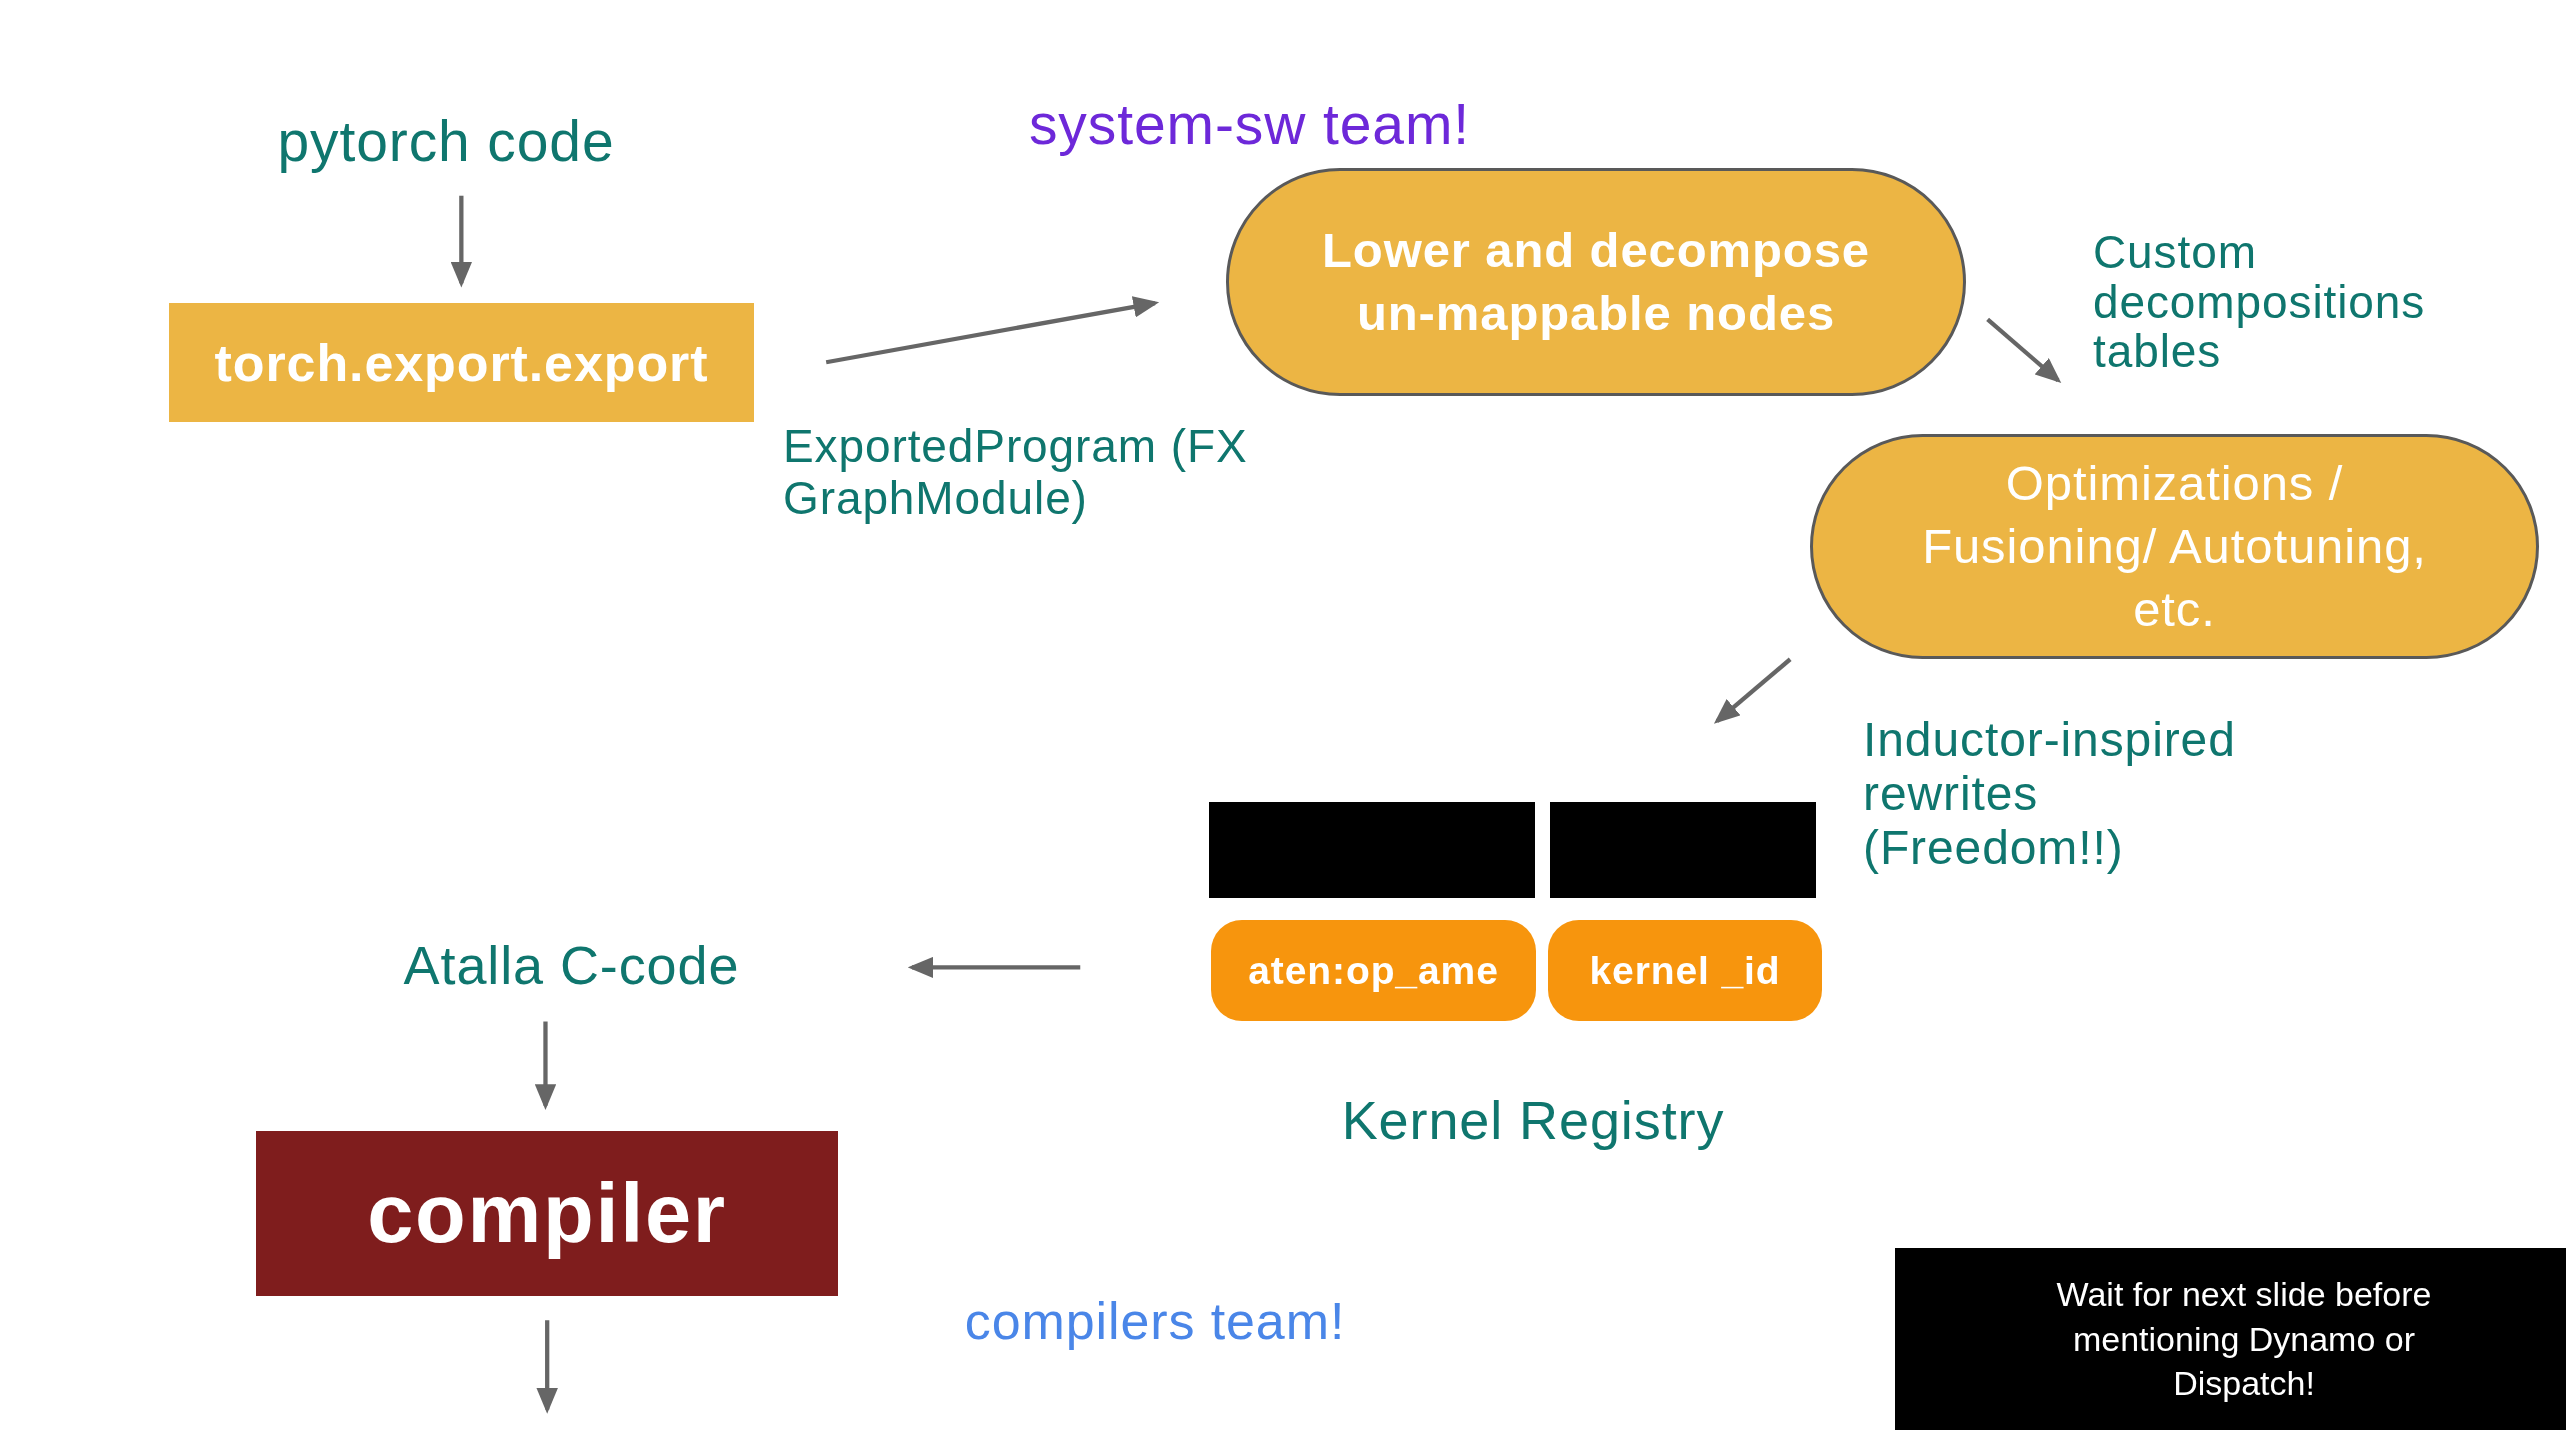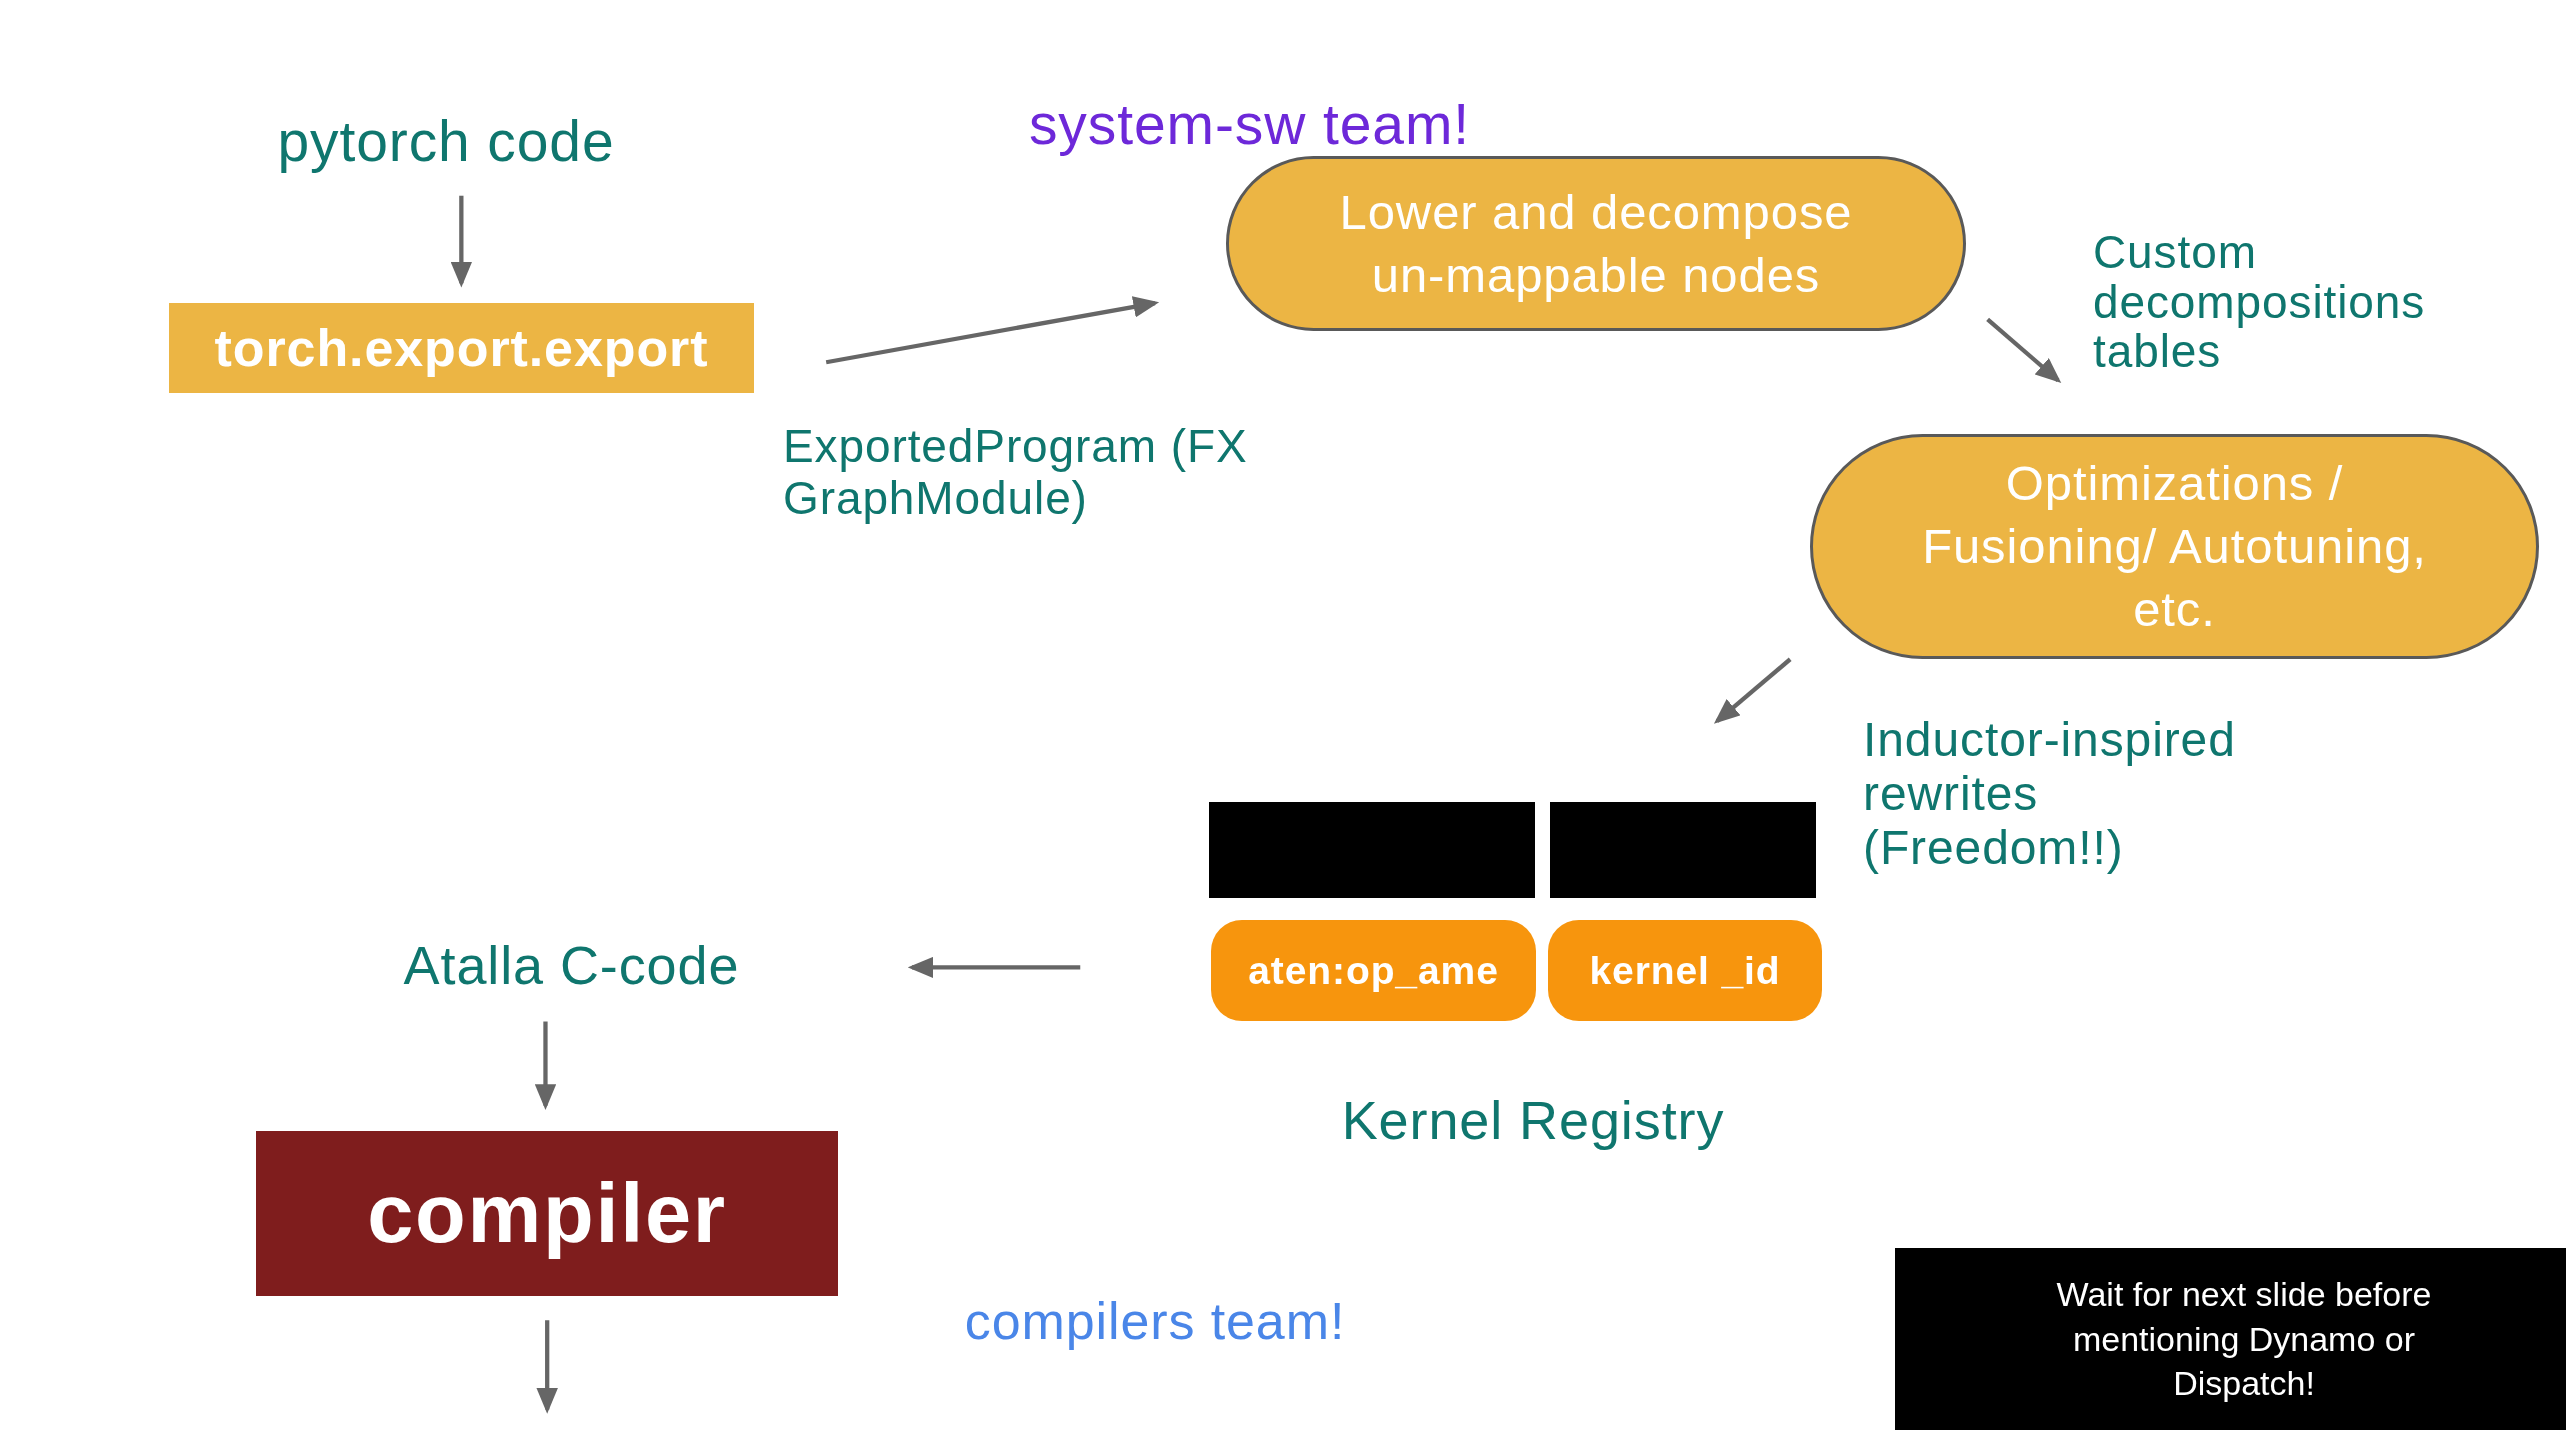--- a/index.html
+++ b/index.html
@@ -96,28 +96,28 @@
     <line x1="962" y1="422" x2="1345" y2="353" stroke="#666666" stroke-width="5" marker-end="url(#ah)"></line>
     <line x1="2315" y1="372" x2="2397" y2="443" stroke="#666666" stroke-width="5" marker-end="url(#ah)"></line>
     <line x1="2085" y1="768" x2="2000" y2="840" stroke="#666666" stroke-width="5" marker-end="url(#ah)"></line>
     <line x1="1258" y1="1127" x2="1062" y2="1127" stroke="#666666" stroke-width="5" marker-end="url(#ah)"></line>
     <line x1="635" y1="1190" x2="635" y2="1288" stroke="#666666" stroke-width="5" marker-end="url(#ah)"></line>
     <line x1="637" y1="1538" x2="637" y2="1642" stroke="#666666" stroke-width="5" marker-end="url(#ah)"></line>
   </svg>
 
   <div class="abs lbl center" style="left:197px; top:108px; width:498px; font-size:57px;">pytorch code</div>
 
-  <div class="abs node gold-box" style="left:169px; top:303px; width:585px; height:90px;">torch.export.export</div>
+  <div class="abs node gold-box" style="left:169px; top:303px; width:585px; height:119px;">torch.export.export</div>
 
   <div class="abs lbl center gold-text" style="left:936px; top:55px; width:627px; font-size:57px;">system-sw team!</div>
 
   <div class="abs lbl" style="left:783px; top:421px; width:687px; font-size:46px; line-height:1.12;">ExportedProgram (FX
 GraphModule)</div>
 
-  <div class="abs node pill" style="left:1226px; top:156px; width:740px; height:175px;">Lower and decompose
+  <div class="abs node pill" style="left:1226px; top:168px; width:740px; height:228px;font-weight:bold;">Lower and decompose
 un-mappable nodes</div>
 
   <div class="abs lbl" style="left:2093px; top:228px; width:481px; font-size:46px; line-height:1.08;">Custom
 decompositions
 tables</div>
 
   <div class="abs node pill" style="left:1810px; top:434px; width:729px; height:225px;">Optimizations /
 Fusioning/ Autotuning,
 etc.</div>
 

